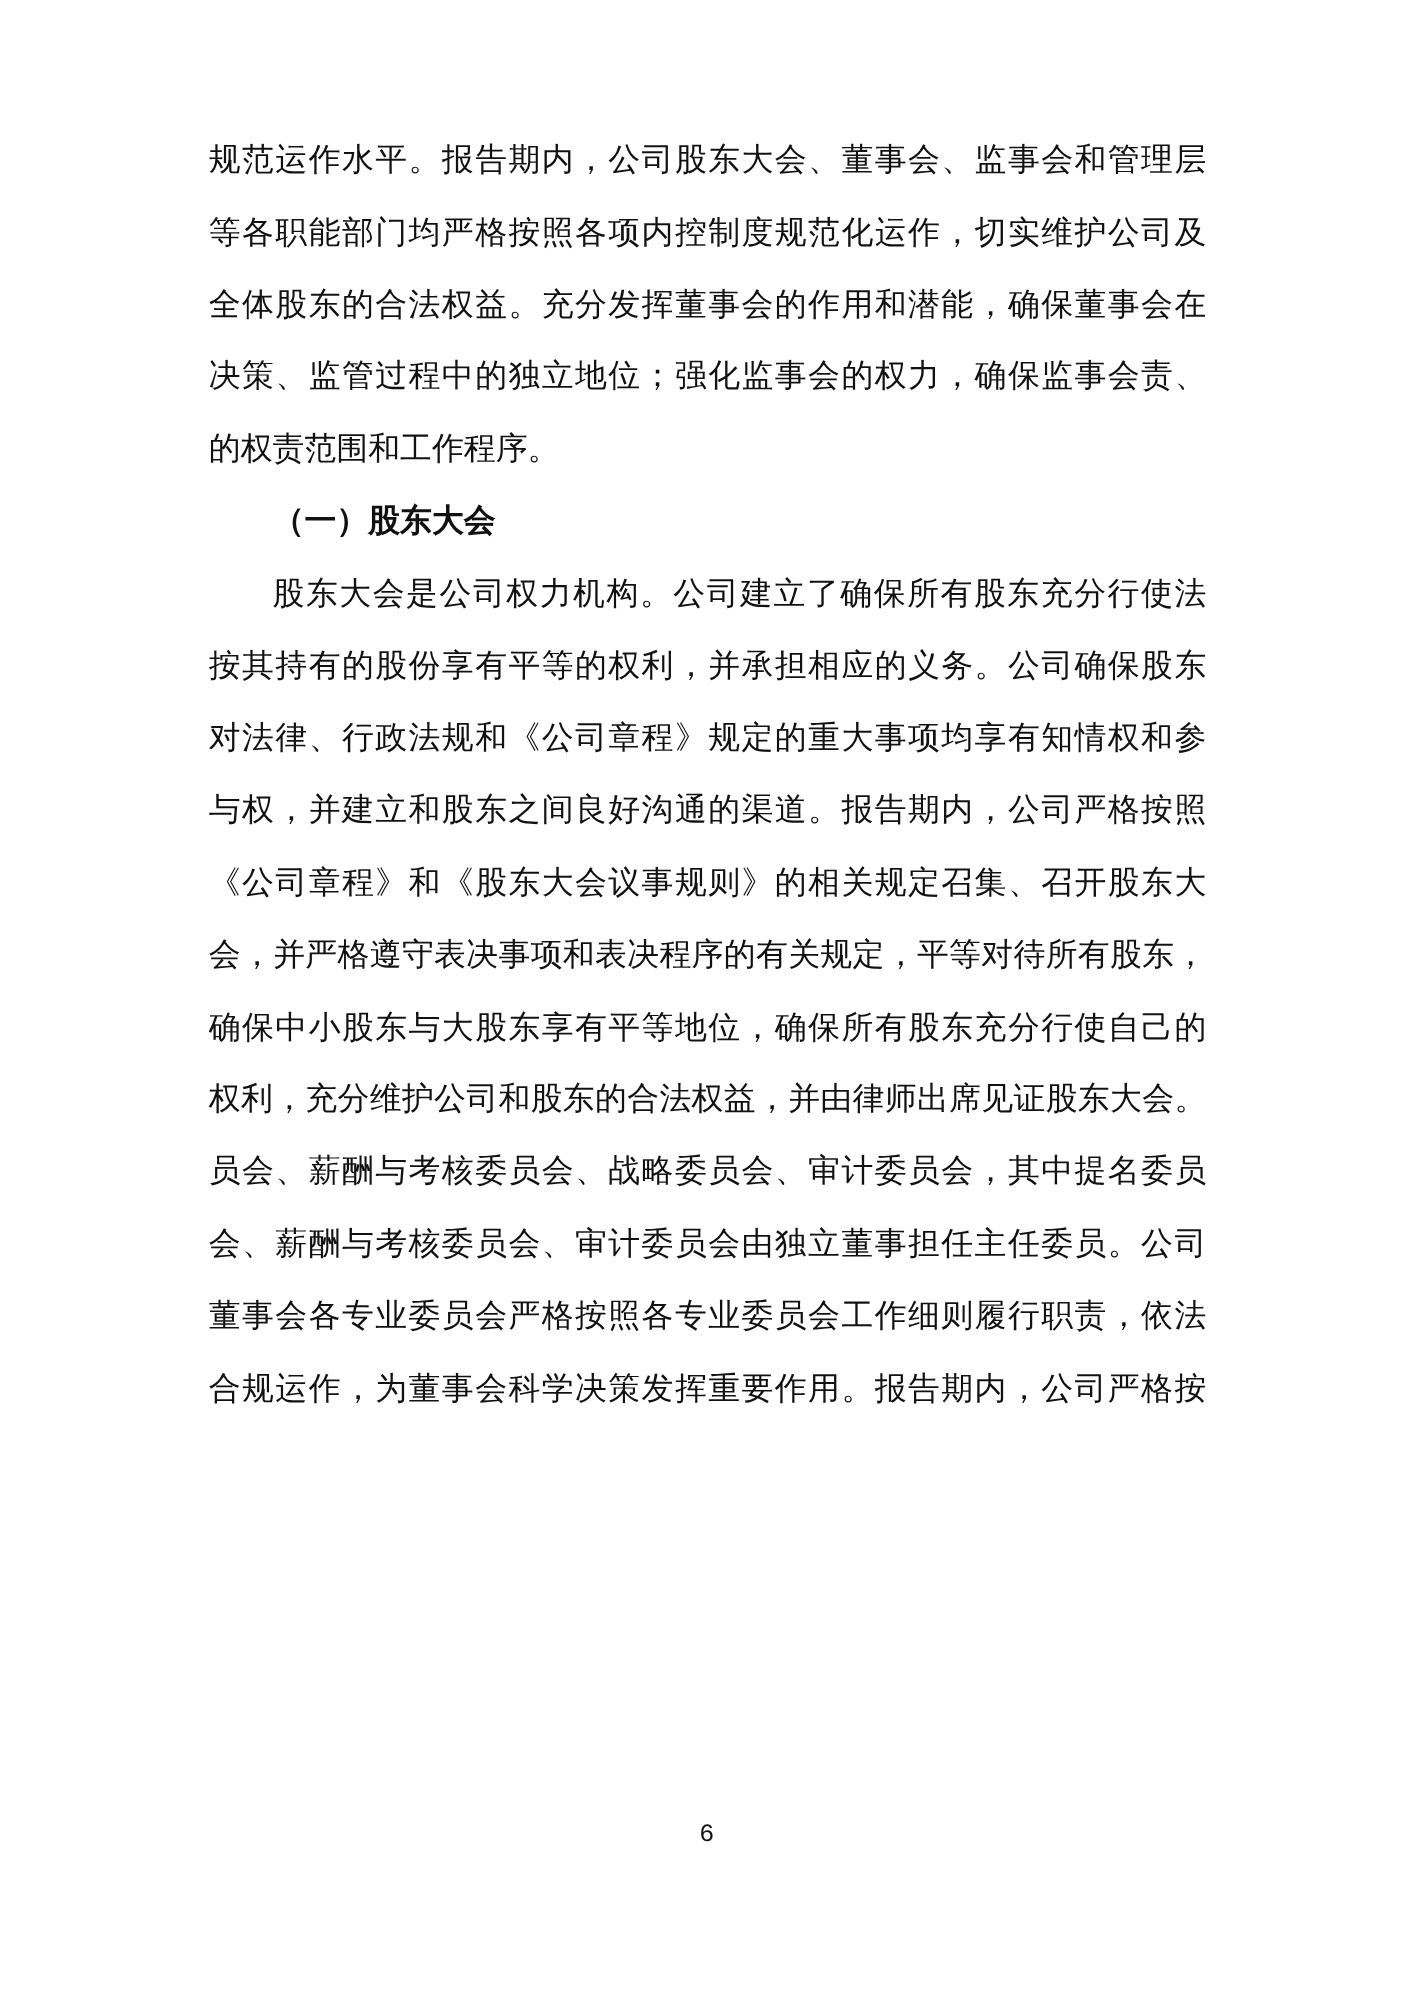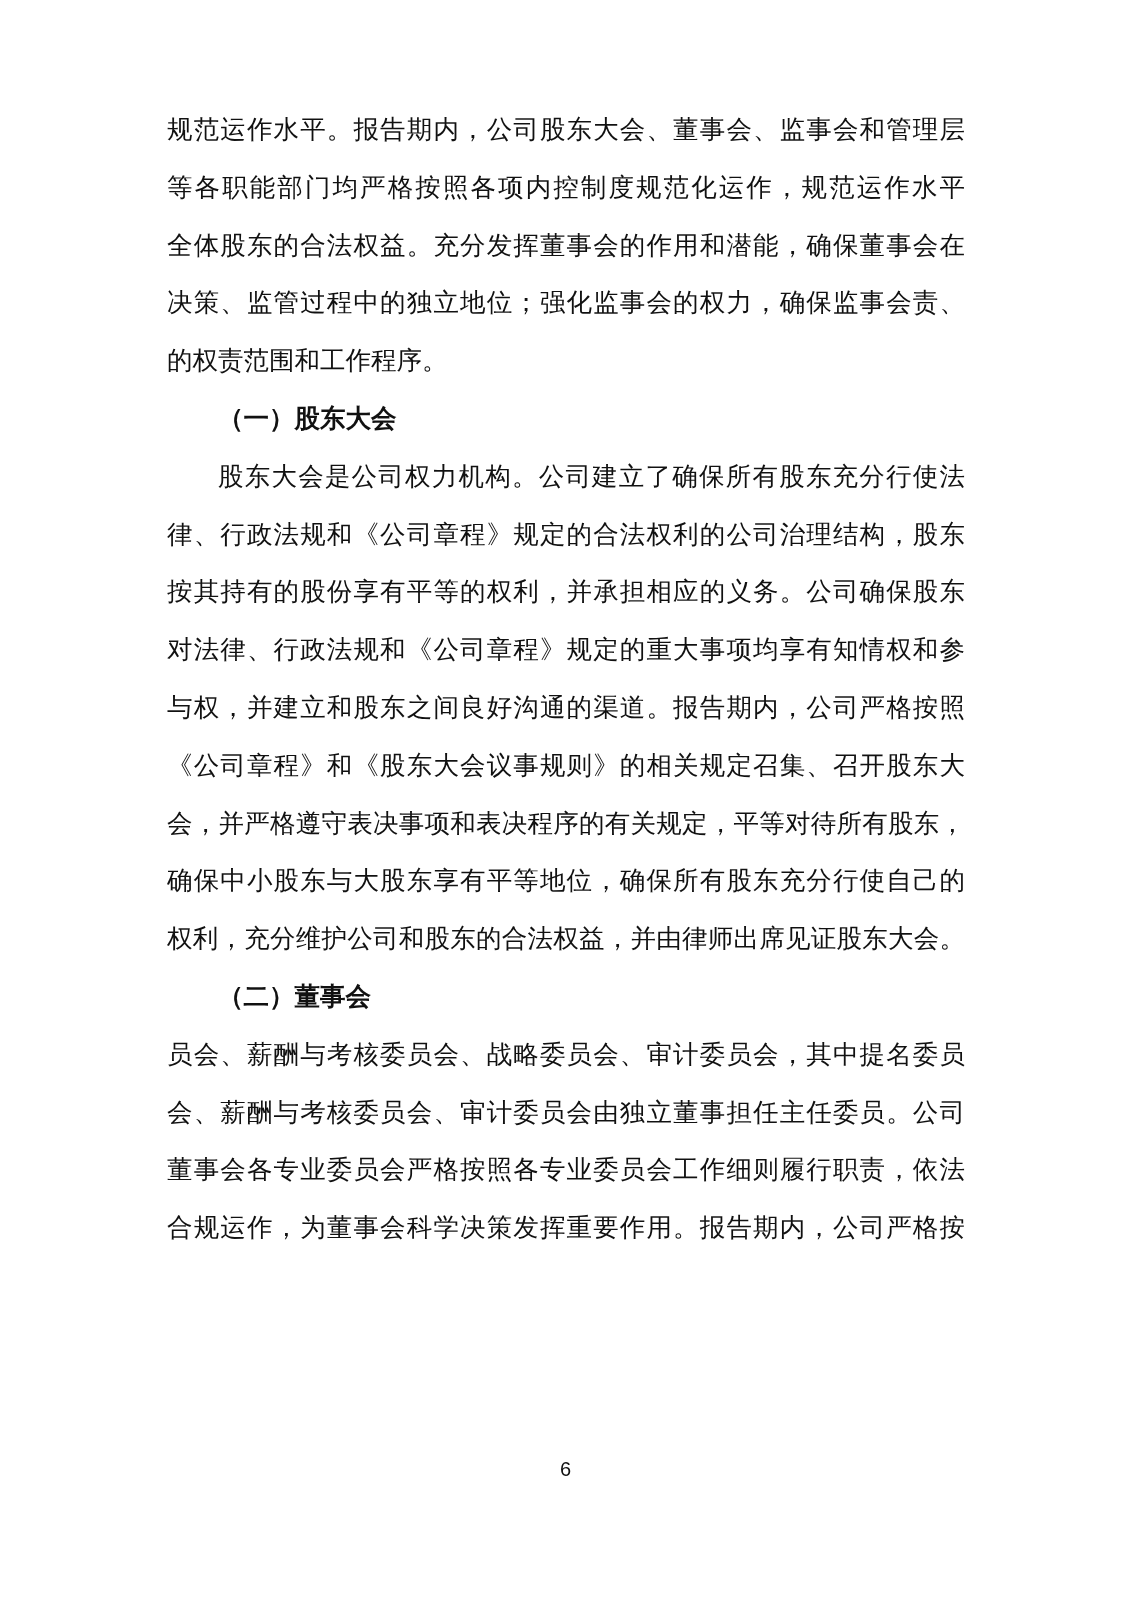--- a/index.html
+++ b/index.html
@@ -6,21 +6,21 @@
     margin: 0;
     padding: 0;
     background: #ffffff;
   }
   .page {
     position: relative;
     width: 1131px;
     height: 1600px;
     background: #ffffff;
     overflow: hidden;
-    font-family: Liberation Sans, sans-serif;
+    font-family: Liberation Mono, monospace;
     color: #111111;
   }
   .content {
     position: absolute;
     left: 167px;
     top: 101px;
     width: 798px;
   }
   .line {
     font-size: 25.5px;
@@ -55,35 +55,33 @@
     line-height: 26px;
     color: #111111;
   }
 </style>
 </head>
 <body>
 
 <div class="page">
   <div class="content" id="content">
       <div class="line">规范运作水平。报告期内，公司股东大会、董事会、监事会和管理层</div>
-      <div class="line">等各职能部门均严格按照各项内控制度规范化运作，规范运作水平</div>
+      <div class="line">等各职能部门均严格按照各项内控制度规范化运作，切实维护公司及</div>
       <div class="line">全体股东的合法权益。充分发挥董事会的作用和潜能，确保董事会在</div>
       <div class="line">决策、监管过程中的独立地位；强化监事会的权力，确保监事会责、</div>
       <div class="line no-justify">的权责范围和工作程序。</div>
       <div class="line heading indent">（一）股东大会</div>
       <div class="line indent">股东大会是公司权力机构。公司建立了确保所有股东充分行使法</div>
-      <div class="line">律、行政法规和《公司章程》规定的合法权利的公司治理结构，股东</div>
       <div class="line">按其持有的股份享有平等的权利，并承担相应的义务。公司确保股东</div>
       <div class="line">对法律、行政法规和《公司章程》规定的重大事项均享有知情权和参</div>
       <div class="line">与权，并建立和股东之间良好沟通的渠道。报告期内，公司严格按照</div>
       <div class="line">《公司章程》和《股东大会议事规则》的相关规定召集、召开股东大</div>
       <div class="line">会，并严格遵守表决事项和表决程序的有关规定，平等对待所有股东，</div>
       <div class="line">确保中小股东与大股东享有平等地位，确保所有股东充分行使自己的</div>
       <div class="line">权利，充分维护公司和股东的合法权益，并由律师出席见证股东大会。</div>
-      <div class="line heading indent">（二）董事会</div>
       <div class="line">员会、薪酬与考核委员会、战略委员会、审计委员会，其中提名委员</div>
       <div class="line">会、薪酬与考核委员会、审计委员会由独立董事担任主任委员。公司</div>
       <div class="line">董事会各专业委员会严格按照各专业委员会工作细则履行职责，依法</div>
       <div class="line">合规运作，为董事会科学决策发挥重要作用。报告期内，公司严格按</div>
     </div>
   <div class="footer">
     <span class="page-number">6</span>
   </div>
 </div>
 

